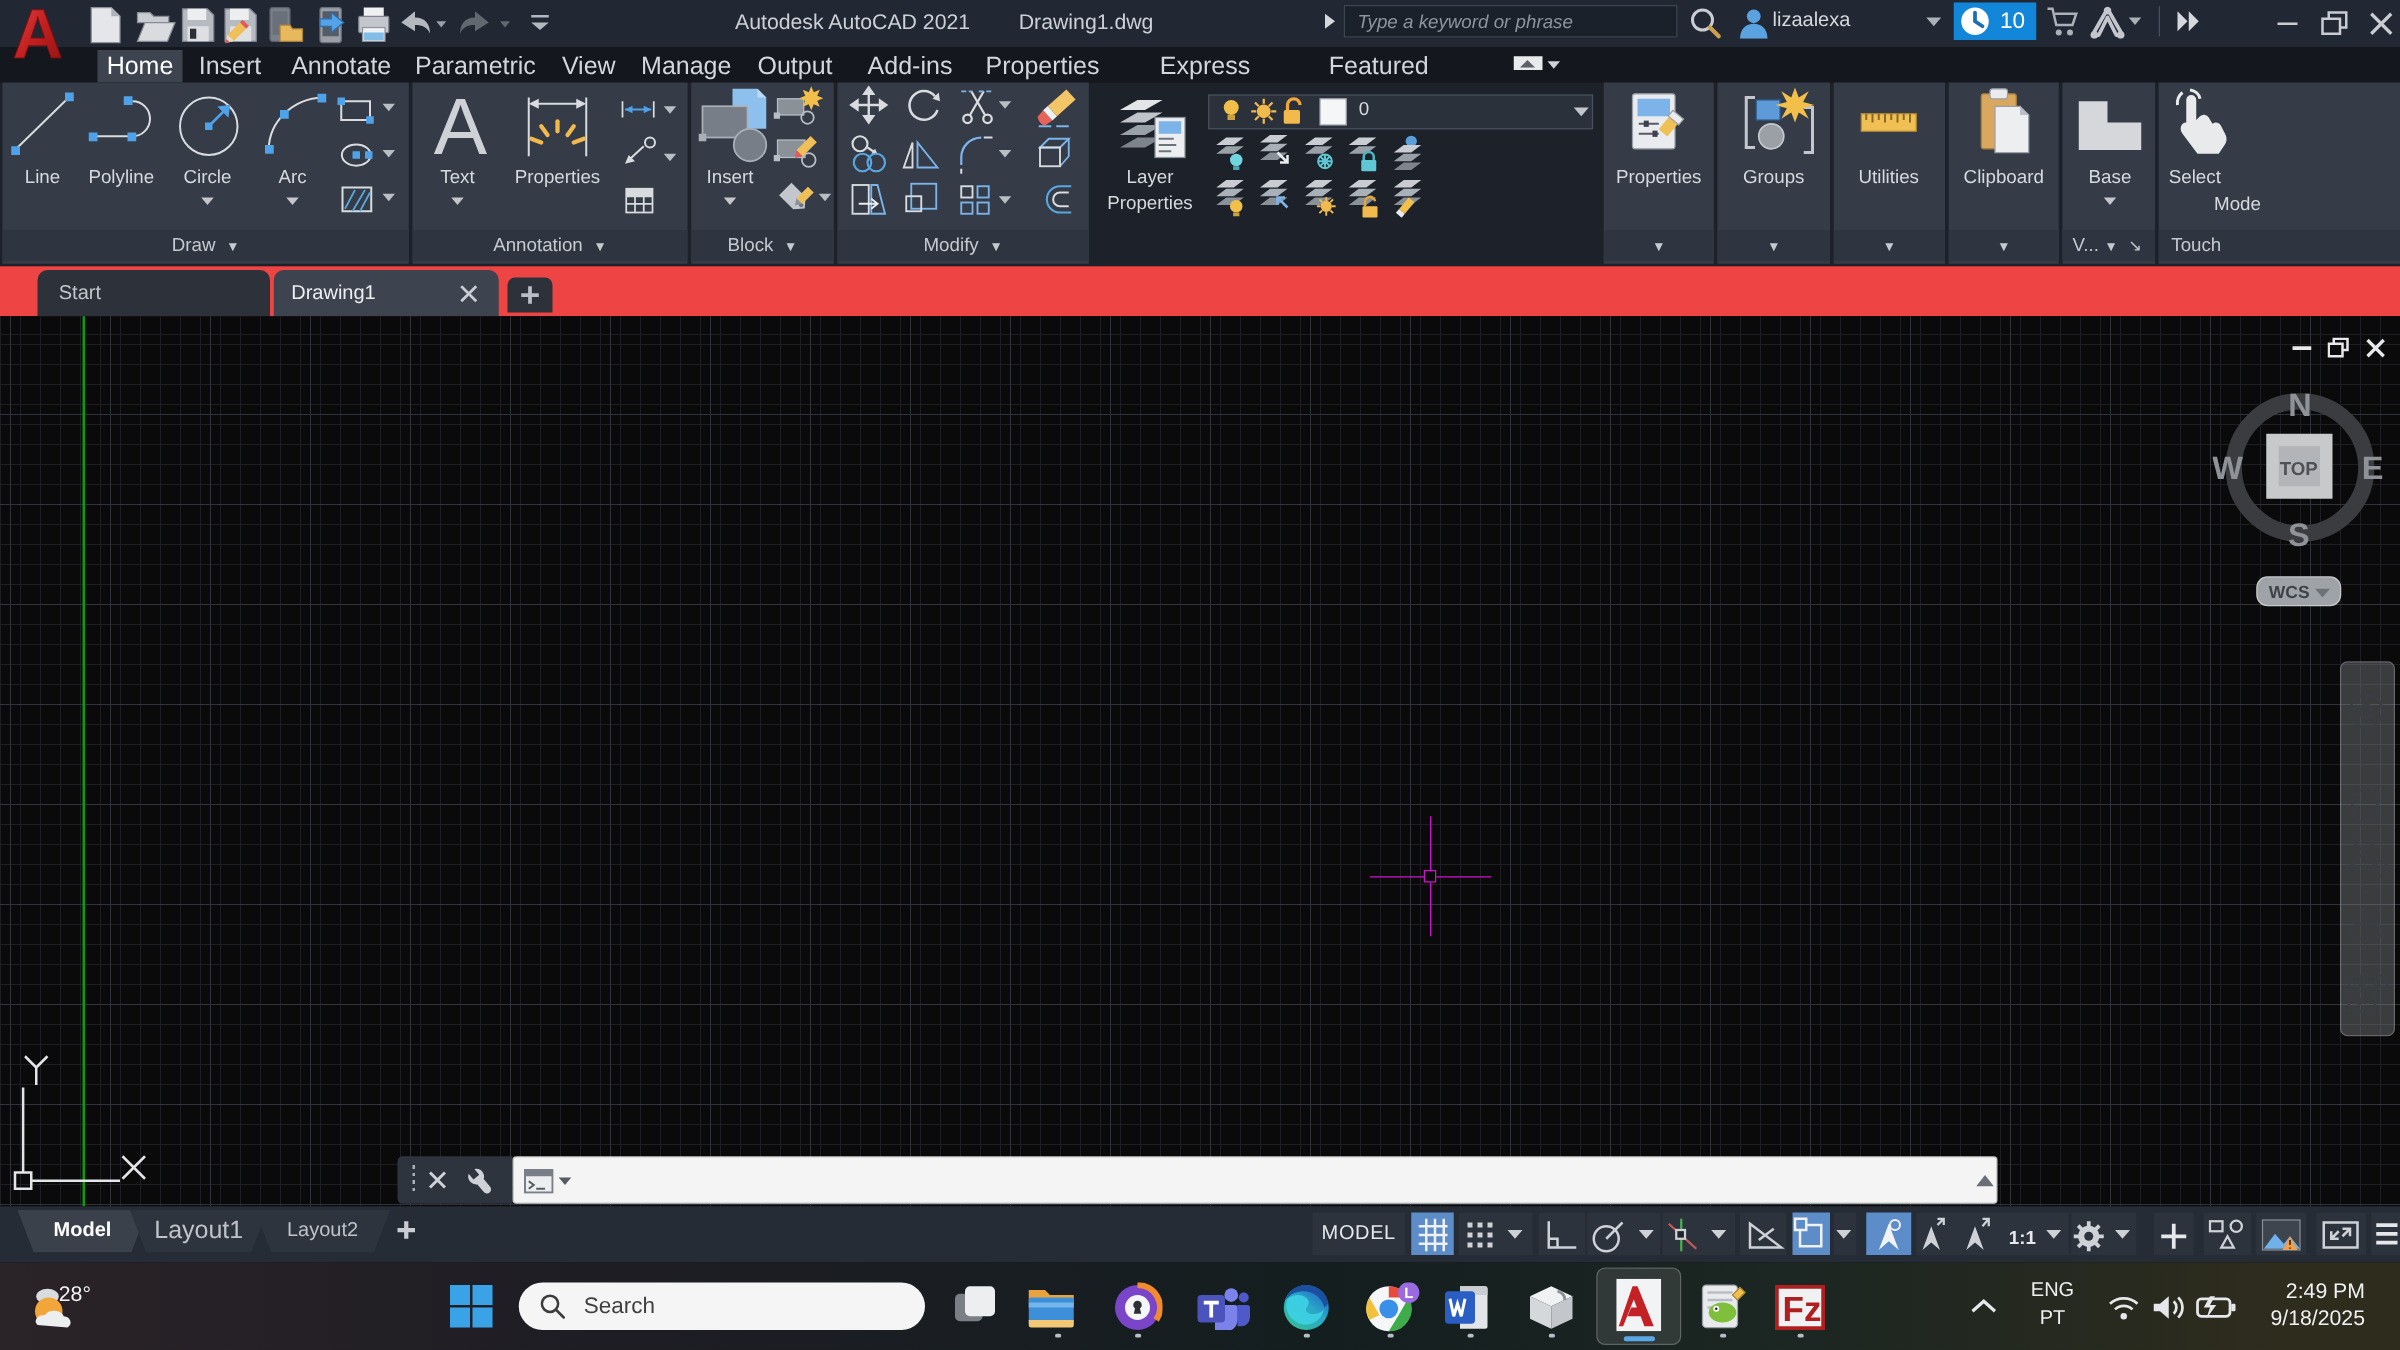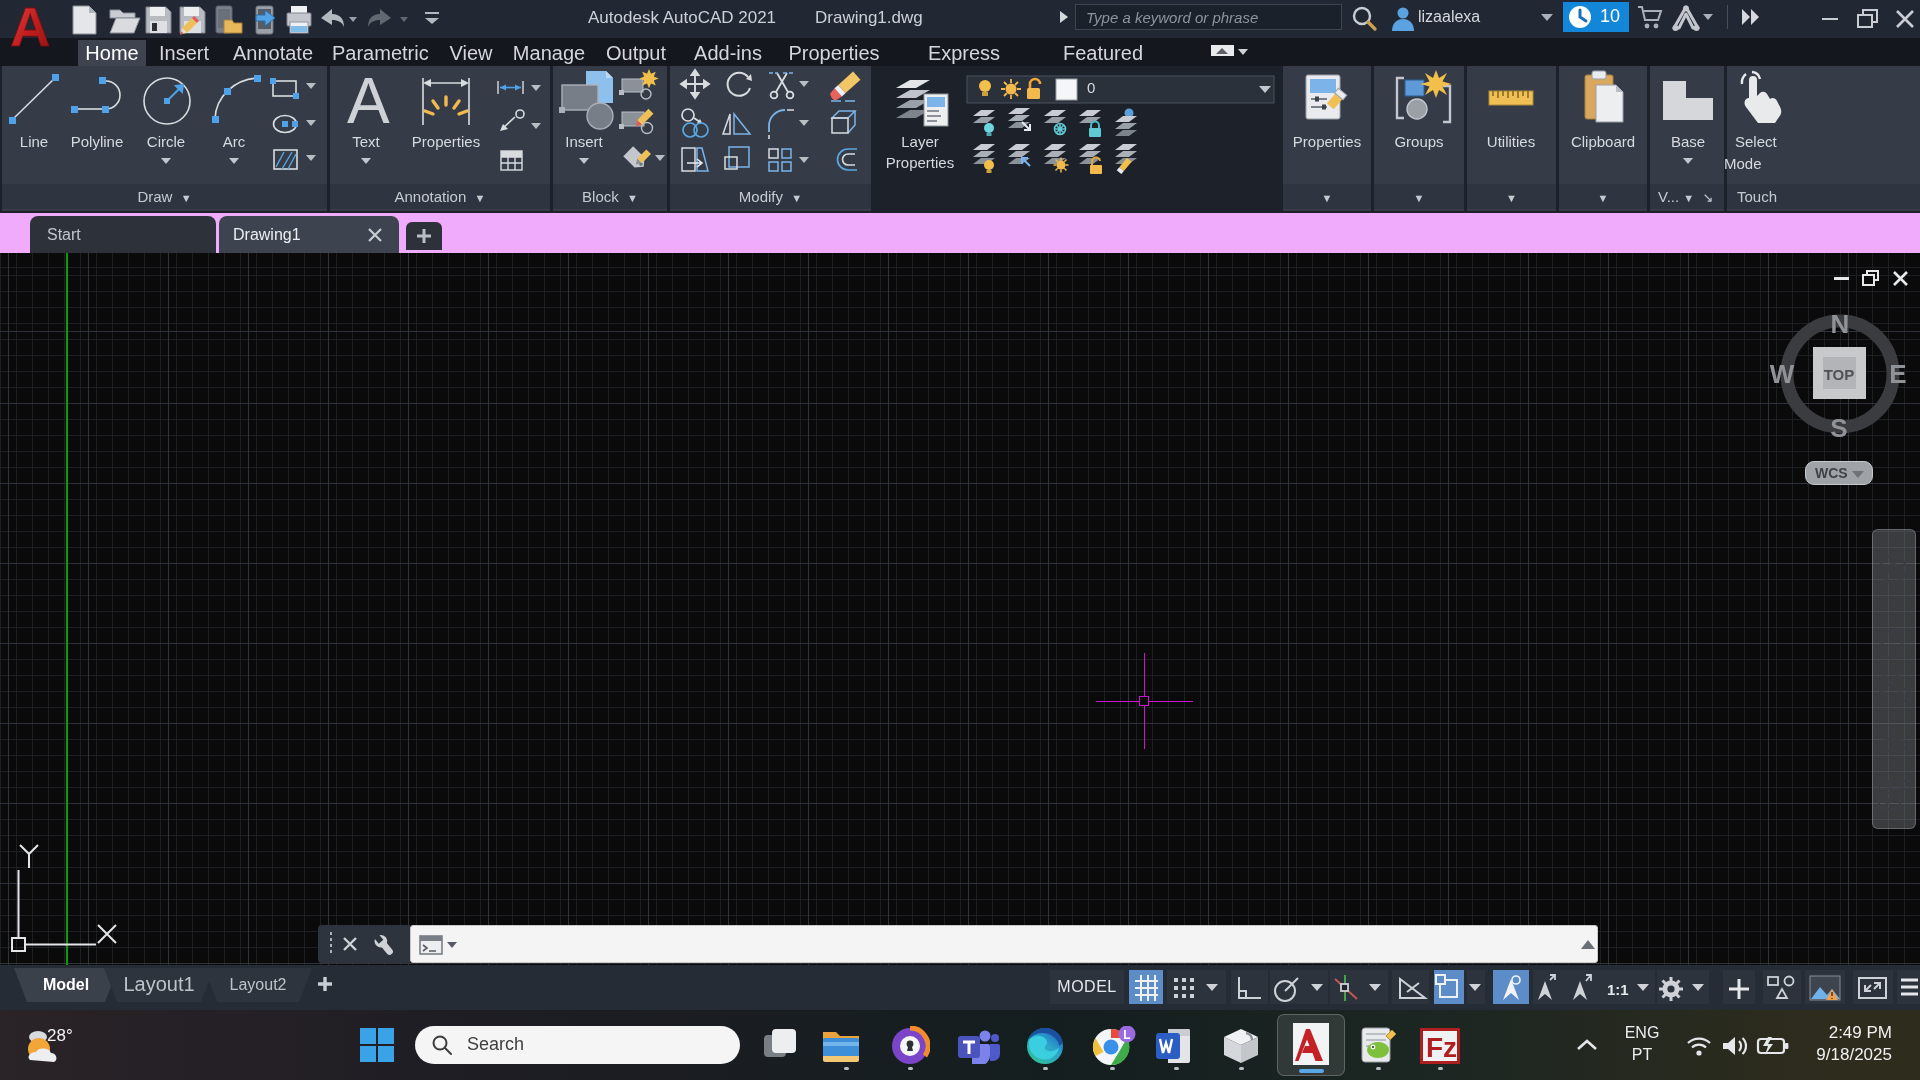--- a/index.html
+++ b/index.html
@@ -23,21 +23,21 @@
 
 
 #ribbon { left:0; top:66px; width:1920px; height:147px; background:#1d222a; }
 .panel { position:absolute; top:0; height:145px; background:#353c48; }
 .plabel { position:absolute; bottom:2px; left:0; right:0; height:25px; background:#2f3540;
   color:#c6cad0; font-size:15px; text-align:center; line-height:25px; }
 .blabel { position:absolute; font-size:15px; color:#d6d9dd; text-align:center; white-space:nowrap; }
 .dar { position:absolute; width:0; height:0; border-left:5px solid transparent; border-right:5px solid transparent; border-top:6px solid #c3c7cd; }
 
 
-#filetabs { left:0; top:213px; width:1920px; height:40px; background:#f0abfc; }
+#filetabs { left:0; top:213px; width:1920px; height:40px; background:#ef4444; }
 .ftab { position:absolute; top:3px; height:37px; font-size:16px; }
 
 
 #canvas { left:0; top:253px; width:1920px; height:712px; background:#0a0a0b;
   background-image:
    repeating-linear-gradient(90deg, #30333b 0 1px, transparent 1px 80px),
    repeating-linear-gradient(0deg, #30333b 0 1px, transparent 1px 80px),
    repeating-linear-gradient(90deg, #1d1f25 0 1px, transparent 1px 16px),
    repeating-linear-gradient(0deg, #1d1f25 0 1px, transparent 1px 16px);
   background-position: 8px 79px, 8px 79px, 0px 15px, 0px 15px; }
@@ -239,21 +239,21 @@
     <div class="blabel" style="left:396px;top:67px;width:100px">Properties</div>
     <div class="blabel" style="left:554px;top:67px;width:60px">Insert</div>
     <div class="blabel" style="left:890px;top:67px;width:60px">Layer</div>
     <div class="blabel" style="left:880px;top:88px;width:80px">Properties</div>
     <div class="blabel" style="left:1287px;top:67px;width:80px">Properties</div>
     <div class="blabel" style="left:1384px;top:67px;width:70px">Groups</div>
     <div class="blabel" style="left:1476px;top:67px;width:70px">Utilities</div>
     <div class="blabel" style="left:1560px;top:67px;width:86px">Clipboard</div>
     <div class="blabel" style="left:1658px;top:67px;width:60px">Base</div>
     <div class="blabel" style="left:1735px;top:67px;width:60px;text-align:left">Select</div>
-    <div class="blabel" style="left:1724px;top:89px;width:60px;text-align:left">Mode</div>
+    <div class="blabel" style="left:1760px;top:89px;width:60px;text-align:center">Mode</div>
 
     <div class="dar" style="left:161px;top:92px"></div>
     <div class="dar" style="left:229px;top:92px"></div>
     <div class="dar" style="left:361px;top:92px"></div>
     <div class="dar" style="left:579px;top:92px"></div>
     <div class="dar" style="left:1683px;top:92px"></div>
 
     <svg class="abs" style="left:0;top:0" width="1920" height="147" viewBox="0 0 1920 147">
 
       <g stroke="#d9dcdf" stroke-width="1.6" fill="none">

